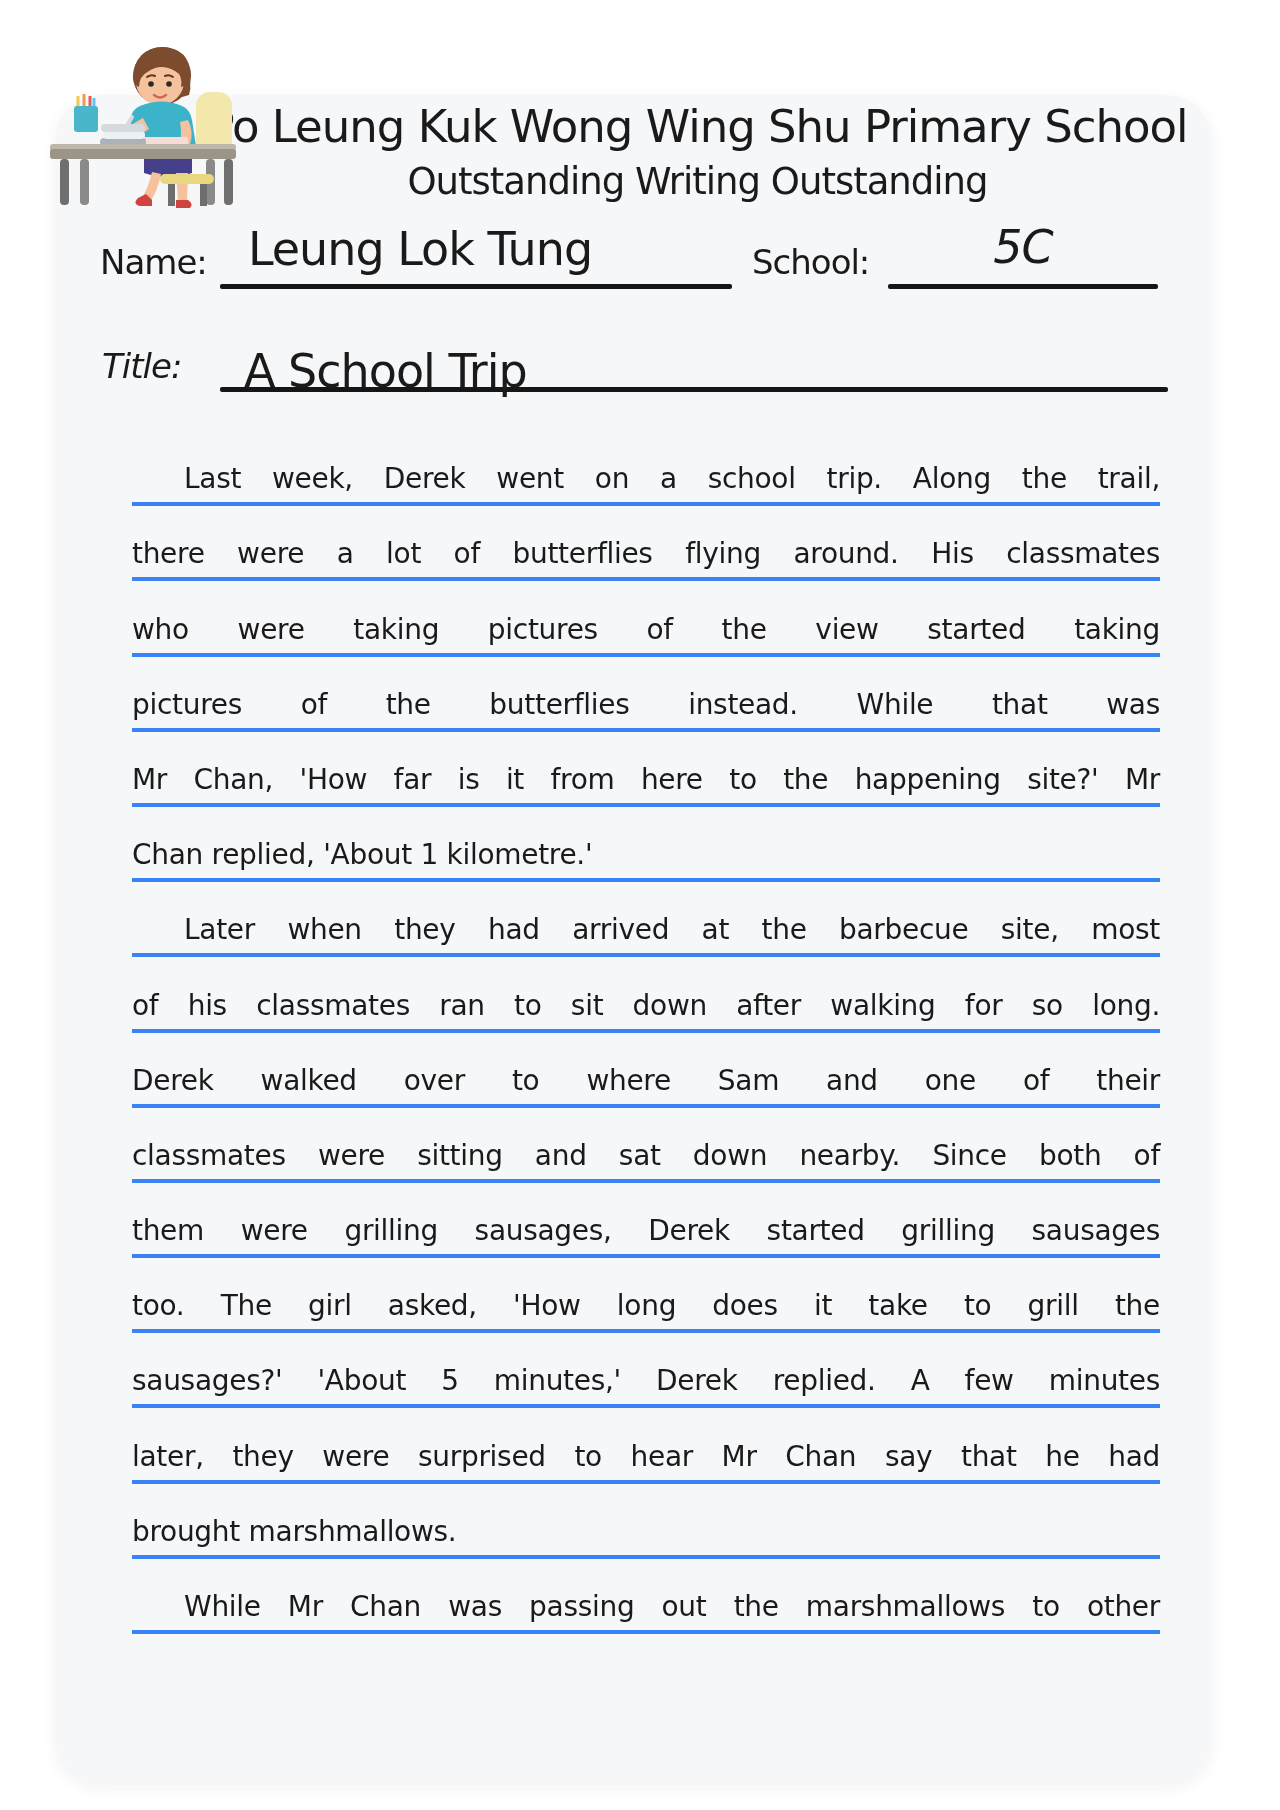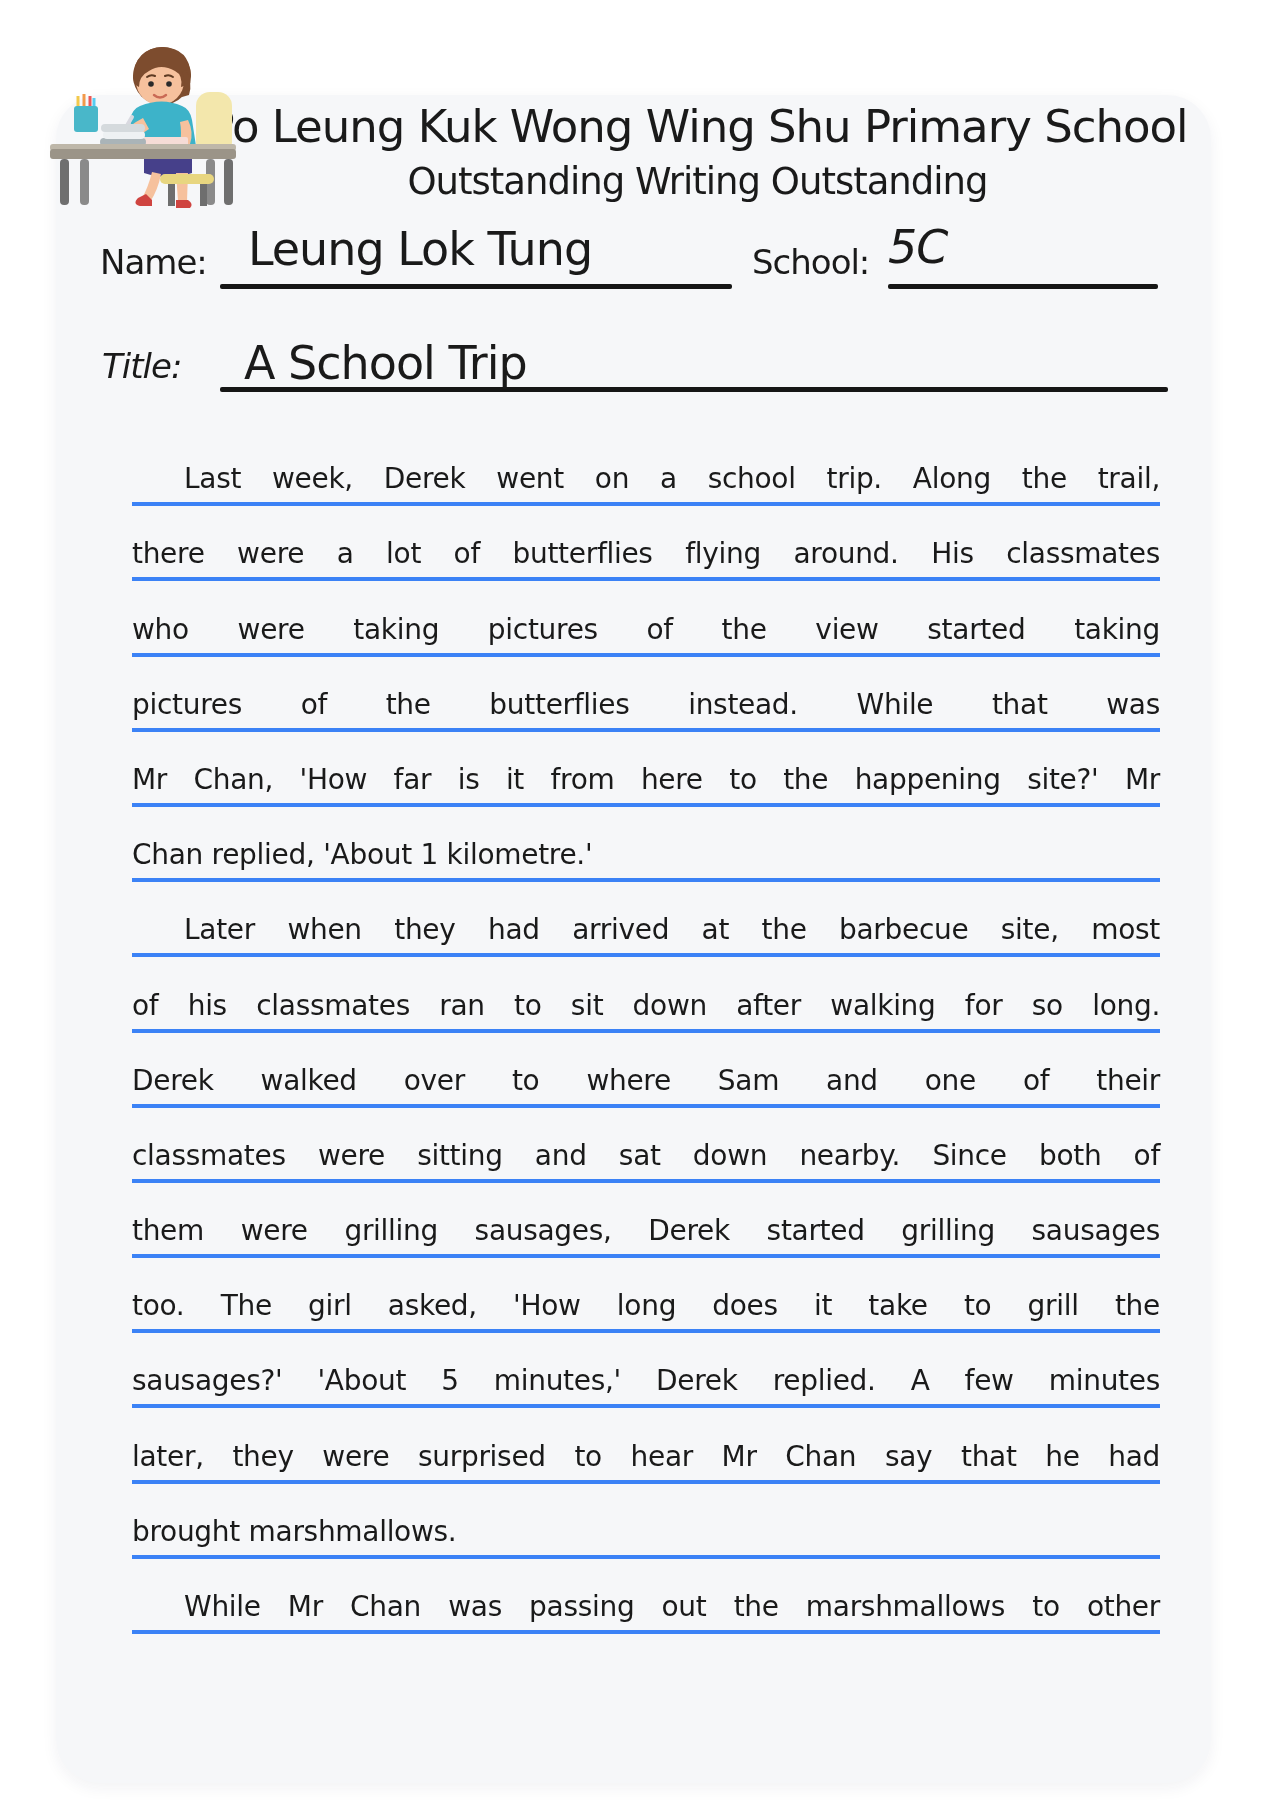--- a/index.html
+++ b/index.html
@@ -22,22 +22,22 @@
   .label{position:absolute;font-size:34px;letter-spacing:-1px;}
   .name-label{left:100px;top:242px;}
   .class-label{left:752px;top:242px;}
   .title-label{left:102px;top:346px;font-style:italic;}
   .fill-line{position:absolute;height:5px;background:#161616;border-radius:2px;}
   .name-line{left:220px;top:284px;width:512px;}
   .class-line{left:888px;top:284px;width:270px;}
   .title-line{left:220px;top:387px;width:948px;}
   .value{position:absolute;font-size:46px;letter-spacing:-1px;white-space:nowrap;}
   .name-value{left:248px;top:222px;}
-  .class-value{left:888px;top:220px;width:270px;text-align:left;font-style:italic;}
-  .title-value{left:244px;top:336px;}
+  .class-value{left:888px;top:220px;width:270px;text-align:center;font-style:italic;}
+  .title-value{left:244px;top:344px;}
   
   .essay{position:absolute;left:132px;top:431px;width:1028px;}
   .line{
     position:relative;height:75.2px;box-sizing:border-box;
     border-bottom:4px solid #3b82f6;
   }
   .line span{
     position:absolute;left:0;right:0;bottom:7px;display:block;
     font-size:28px;letter-spacing:-0.3px;white-space:normal;
     text-align:justify;text-align-last:justify;-moz-text-align-last:justify;

